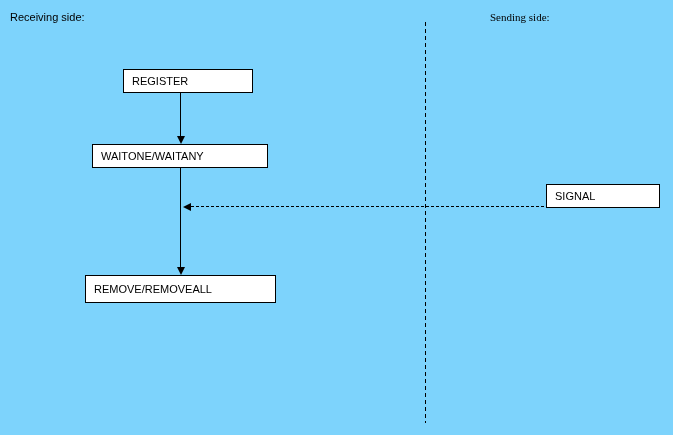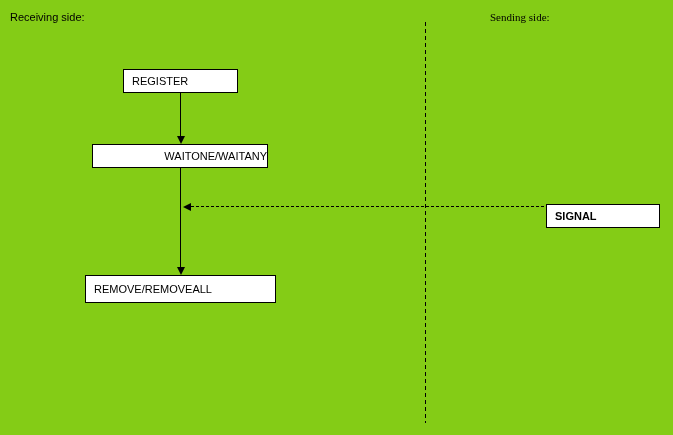--- a/index.html
+++ b/index.html
@@ -4,21 +4,21 @@
 <style>
   html, body {
     margin: 0;
     padding: 0;
     background: #ffffff;
   }
   .canvas {
     position: relative;
     width: 673px;
     height: 435px;
-    background: #84cc16;
+    background: #7dd3fc;
     color: #000000;
     font-family: "Liberation Sans", sans-serif;
     overflow: hidden;
   }
   .side-label {
     position: absolute;
     font-size: 11px;
     line-height: 13px;
     white-space: nowrap;
   }
@@ -69,38 +69,38 @@
 <body>
 
 <div class="canvas">
 
   <div class="side-label" style="left:10px; top:11px;">Receiving side:</div>
 
   <div class="side-label" style="left:490px; top:11px;font-family:Liberation Serif, serif;">Sending side:</div>
 
   <div class="vdash" style="left:425px; top:22px; height:401px;"></div>
 
-  <div class="node" style="left:123px; top:69px; width:115px; height:24px;">
+  <div class="node" style="left:123px; top:69px; width:130px; height:24px;">
     <span>REGISTER</span>
   </div>
 
   <div class="vline" style="left:180px; top:93px; height:43px;"></div>
   <div class="arrow-down" style="left:176.5px; top:136px;"></div>
 
-  <div class="node" style="left:92px; top:144px; width:176px; height:24px;justify-content:flex-end;">
+  <div class="node" style="left:92px; top:144px; width:176px; height:24px;">
     <span>WAITONE/WAITANY</span>
   </div>
 
   <div class="vline" style="left:180px; top:168px; height:99px;"></div>
   <div class="arrow-down" style="left:176.5px; top:267px;"></div>
 
   <div class="node" style="left:85px; top:275px; width:191px; height:28px;">
     <span>REMOVE/REMOVEALL</span>
   </div>
 
-  <div class="node" style="left:546px; top:204px; width:114px; height:24px;font-weight:bold;">
+  <div class="node" style="left:546px; top:184px; width:114px; height:24px;">
     <span>SIGNAL</span>
   </div>
 
   <div class="hdash" style="left:191px; top:206px; width:355px;"></div>
   <div class="arrow-left" style="left:183px; top:202.5px;"></div>
 
 </div>
 
 </body></html>

